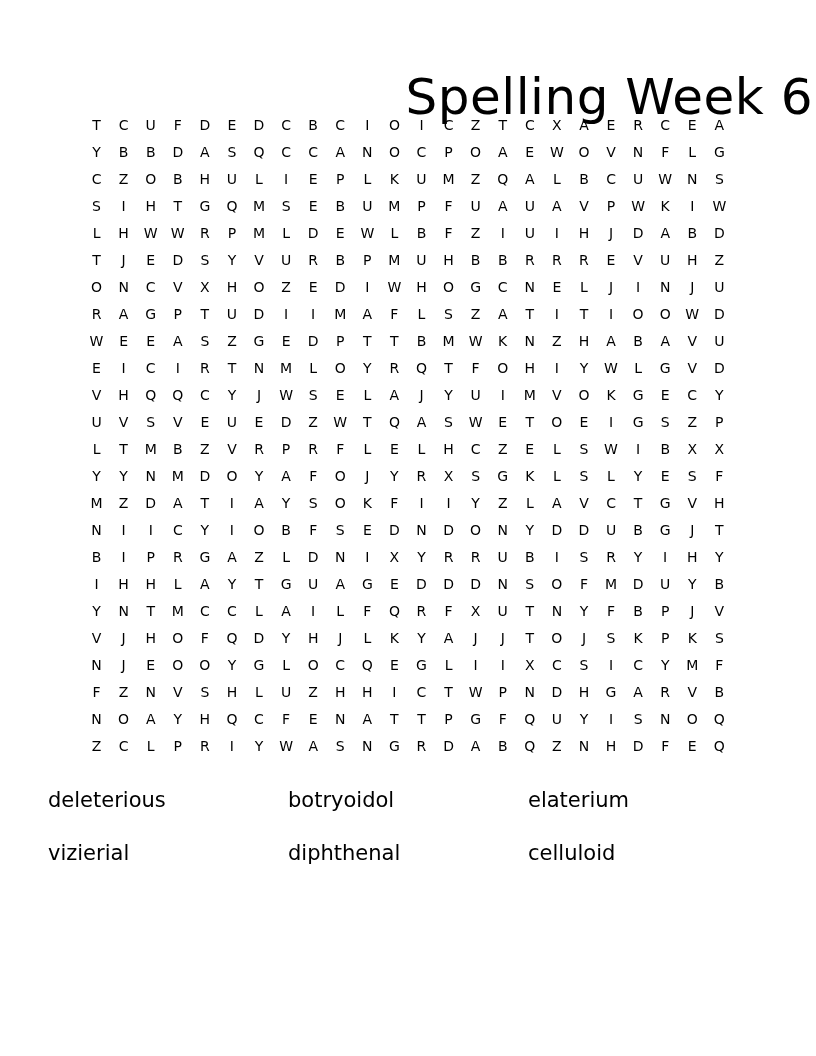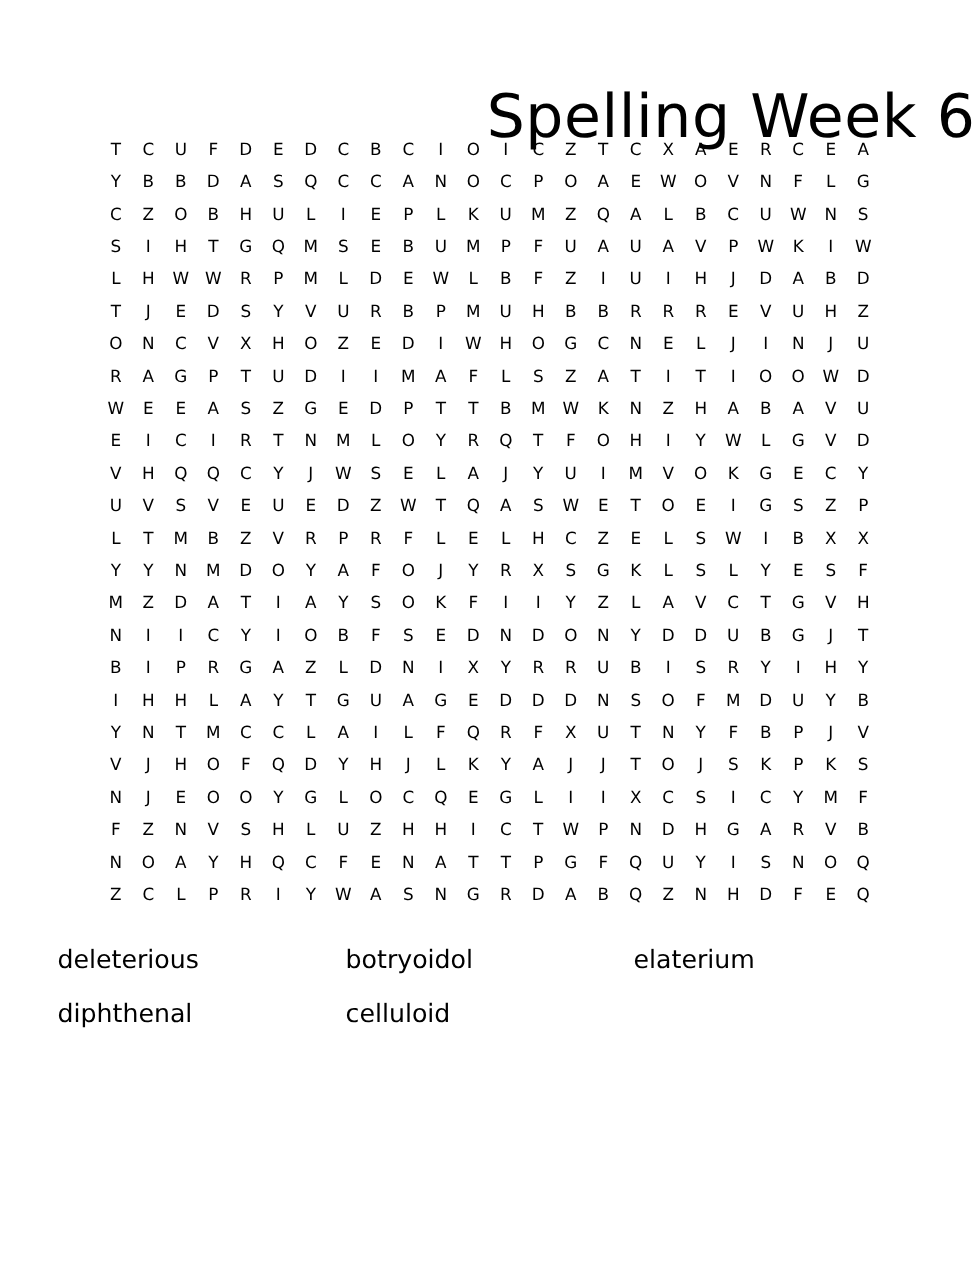--- a/index.html
+++ b/index.html
@@ -1,21 +1,21 @@
 <!DOCTYPE html>
 <html><head>
 <meta charset="utf-8">
 <style>
   html, body { margin: 0; padding: 0; background: #ffffff; }
   body { width: 816px; height: 1056px; position: relative; overflow: hidden; color: #000; font-family: "DejaVu Sans", sans-serif; }
   .title { position: absolute; top: 32px; left: 0; width: 813px; text-align: right; font-size: 50px; line-height: 62px; font-weight: normal; letter-spacing: 0.5px; }
   .grid { position: absolute; top: 112px; left: 83px; width: 650px; }
   .grid-row { display: flex; height: 27px; align-items: center; }
   .cell { width: 27.08px; text-align: center; font-size: 14px; line-height: 27px; }
-  .words { position: absolute; top: 778px; left: 48px; width: 720px; display: grid; grid-template-columns: 240px 240px 240px; row-gap: 0; }
+  .words { position: absolute; top: 778px; left: 48px; width: 720px; display: grid; grid-template-columns: 240px 240px 240px; row-gap: 8px; }
   .word { font-size: 21px; line-height: 44.5px; height: 44.5px; }
 </style>
 </head>
 <body>
 
 <h1 class="title">Spelling Week 6</h1>
 
 <div class="grid" id="grid">
     <div class="grid-row">
       <span class="cell">T</span>
@@ -640,15 +640,16 @@
       <span class="cell">F</span>
       <span class="cell">E</span>
       <span class="cell">Q</span>
     </div>
   </div>
 
 <div class="words" id="words">
     <div class="word">deleterious</div>
     <div class="word">botryoidol</div>
     <div class="word">elaterium</div>
+    <div class="word">vizierial</div>
     <div class="word">diphthenal</div>
     <div class="word">celluloid</div>
   </div>
 
 </body></html>

